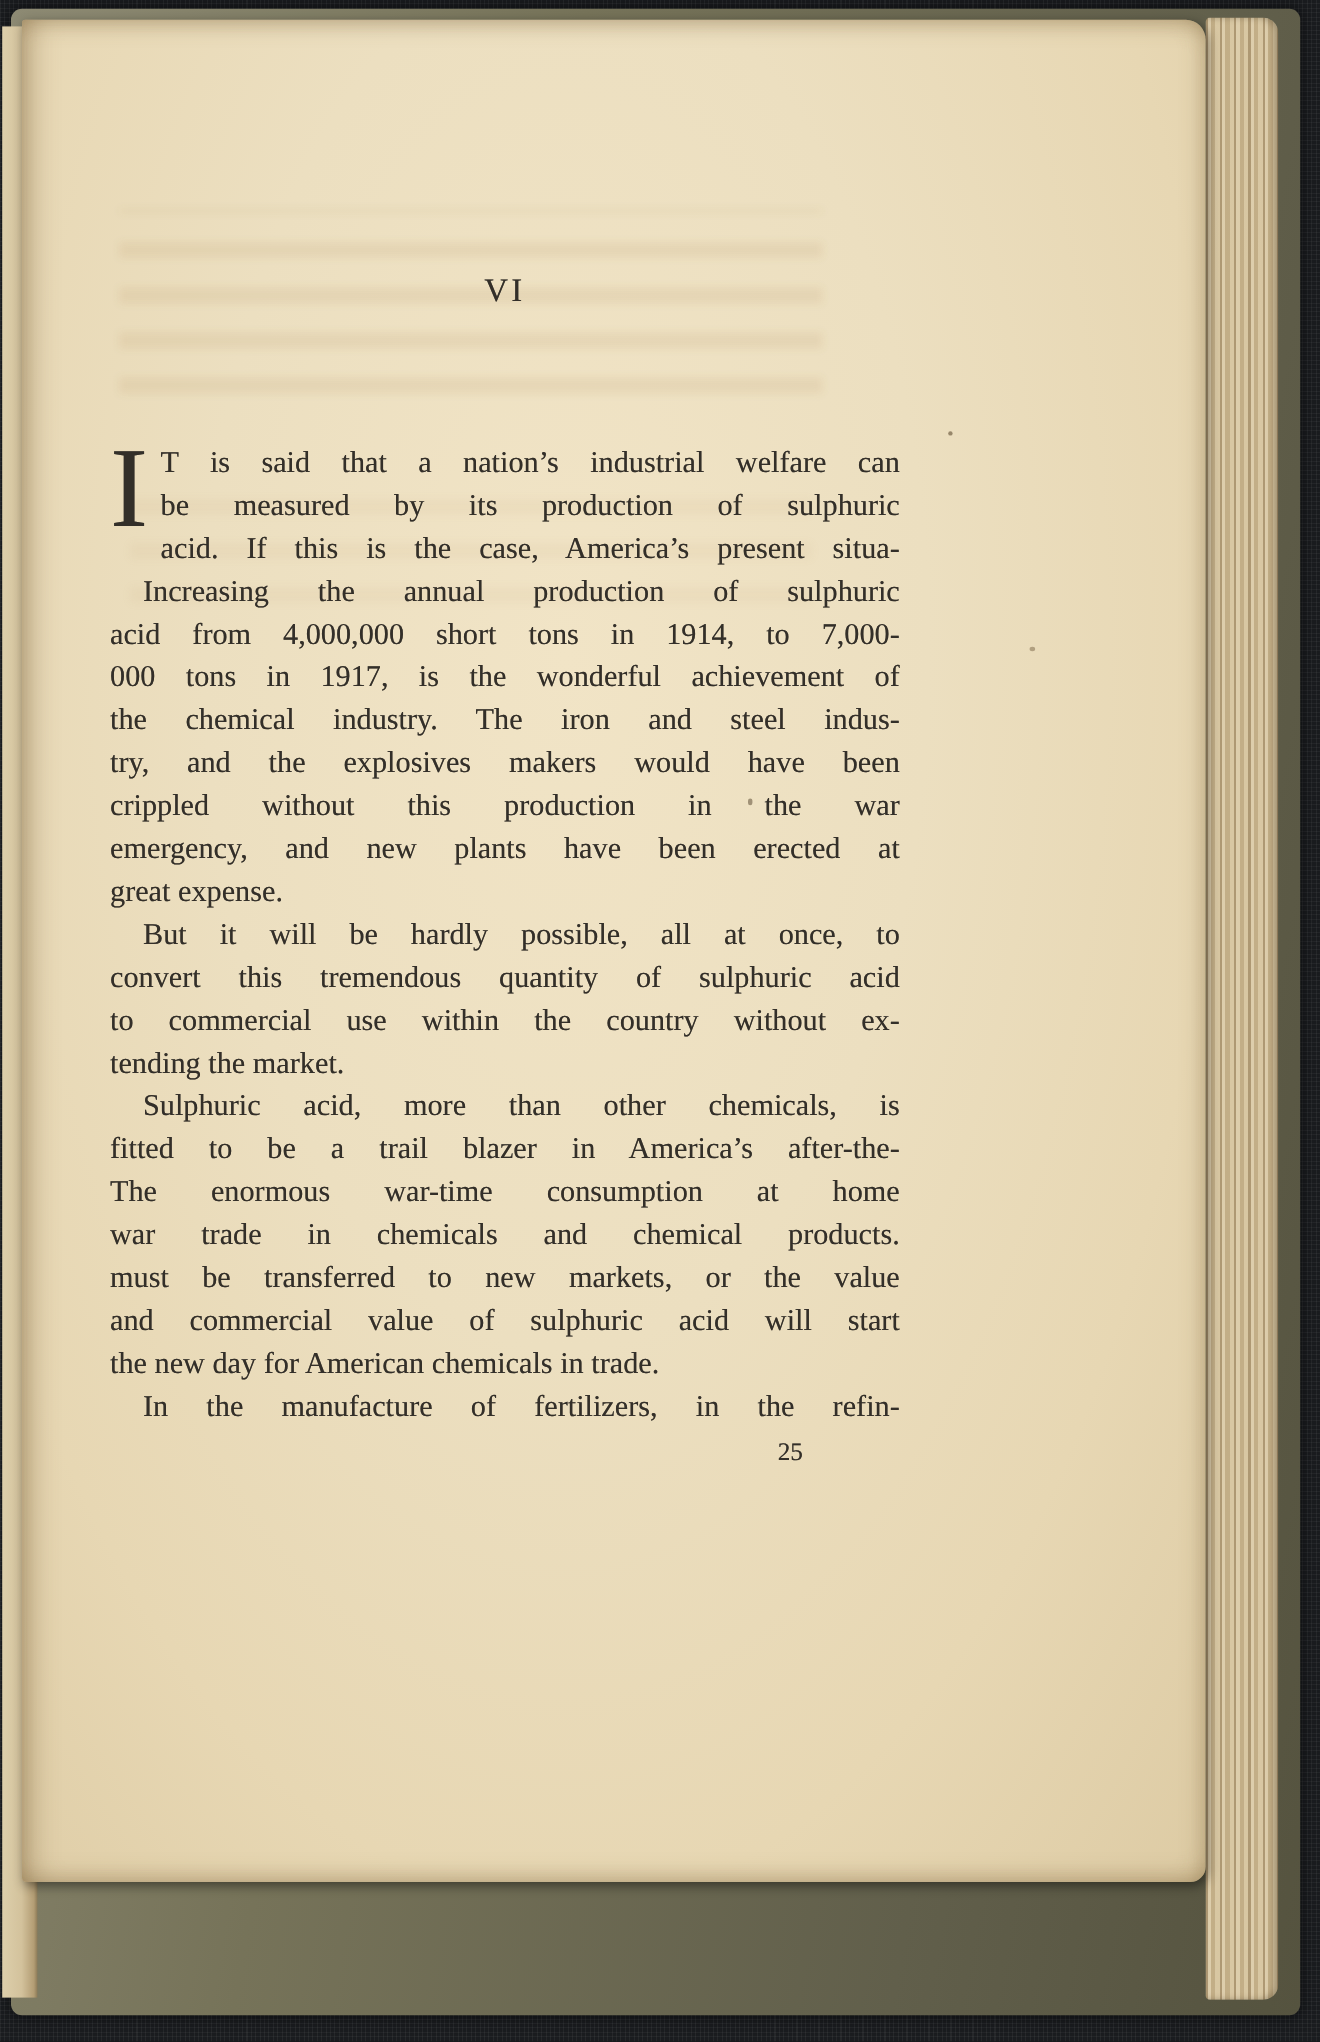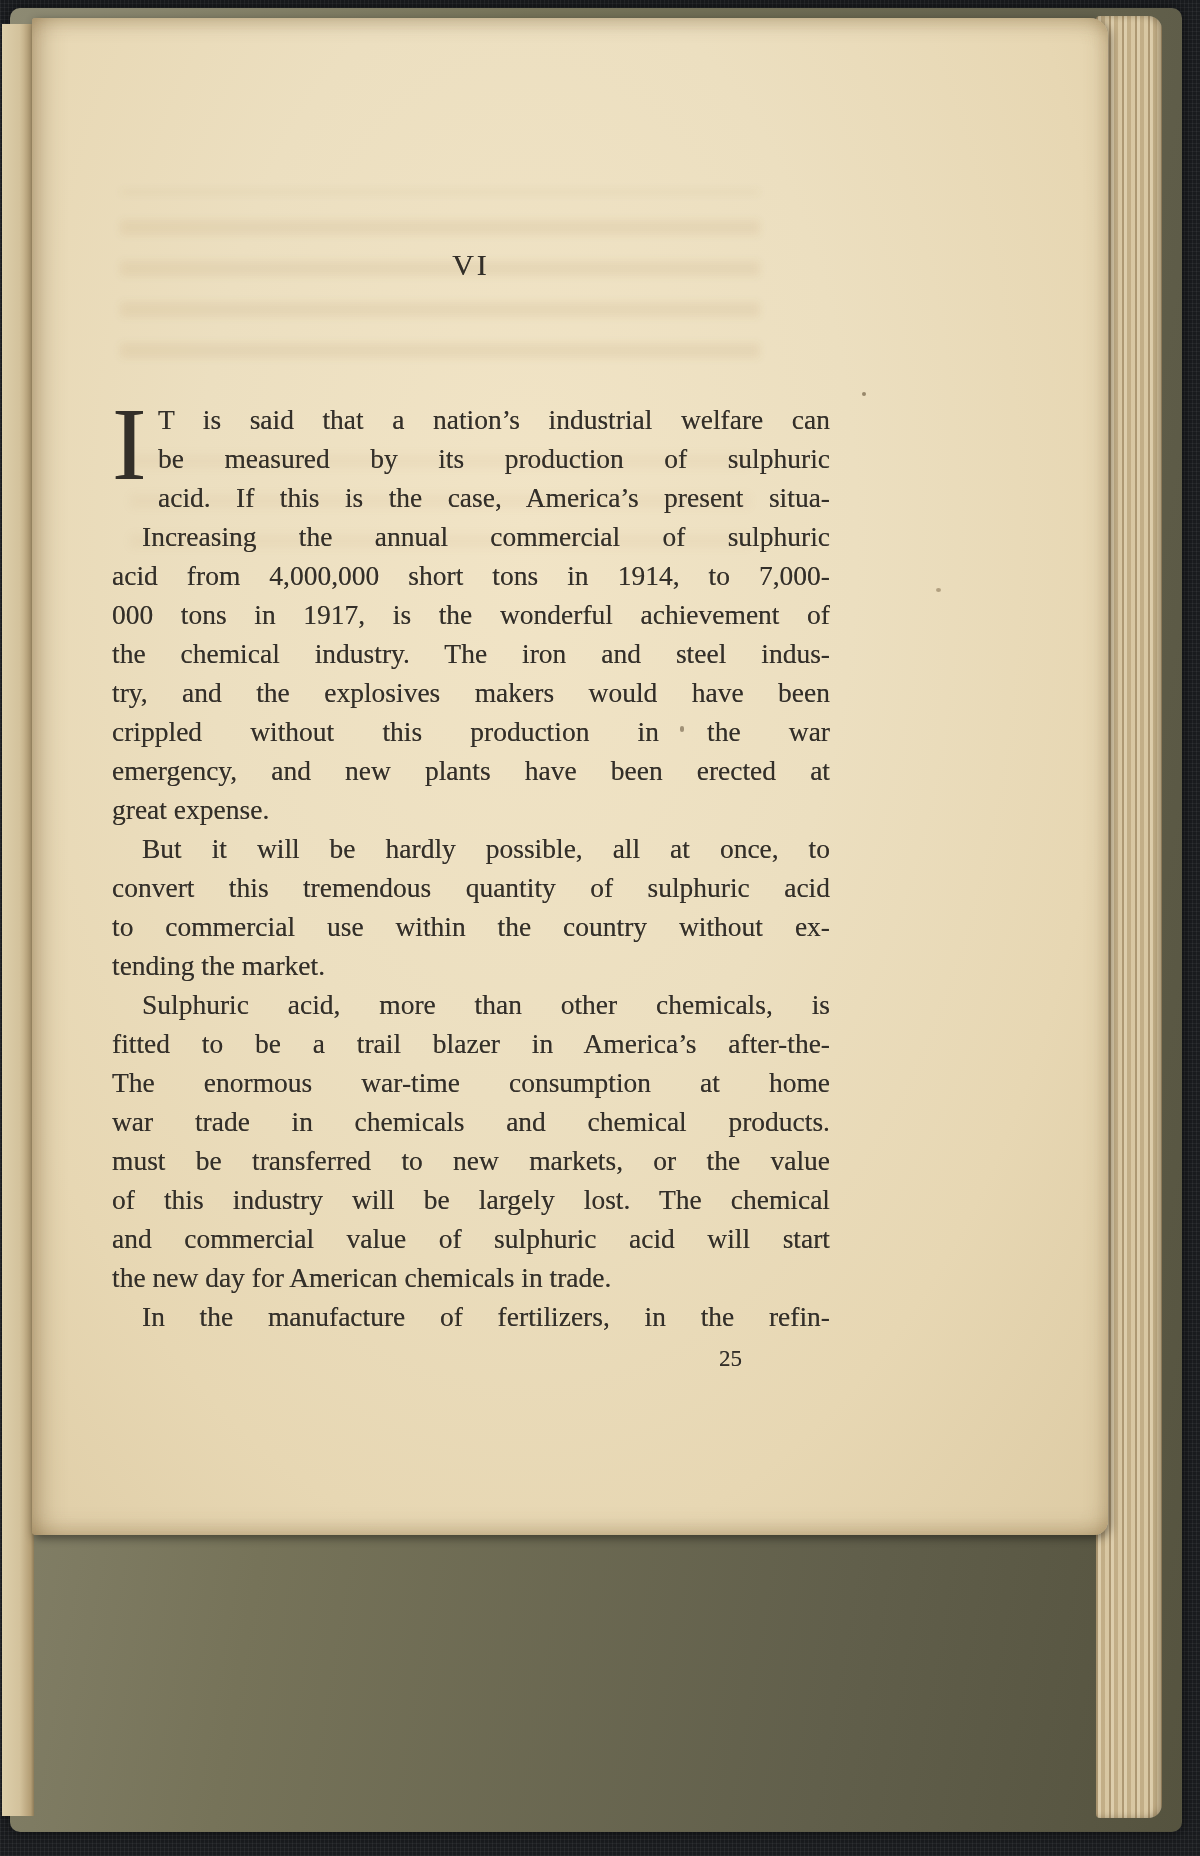--- a/index.html
+++ b/index.html
@@ -30,21 +30,21 @@
     border-radius:4px 14px 14px 4px;
     box-shadow:inset -4px 0 6px rgba(60,45,25,0.35);
   }
   
   .left-sliver{
     position:absolute;left:2px;top:24px;width:32px;height:1792px;
     background:linear-gradient(90deg,#ddcfab 0%,#d3c29c 55%,#b39d74 90%,#8d7b58 100%);
   }
   
   .page{
-    position:absolute;left:32px;top:18px;width:1076px;height:1517px;
+    position:absolute;left:20px;top:18px;width:1076px;height:1693px;
     border-radius:3px 18px 14px 4px;
     background:radial-gradient(ellipse at 46% 34%, #f1e4c6 0%, #ecdfc0 40%, #e7d7b3 72%, #ddcba4 100%);
     box-shadow:
       inset 20px 0 26px -12px rgba(100,72,32,0.35),
       inset -10px 0 22px -8px rgba(110,82,40,0.28),
       inset 0 14px 22px -12px rgba(110,82,40,0.30),
       inset 0 -14px 24px -12px rgba(110,82,40,0.28),
       2px 3px 10px rgba(0,0,0,0.45);
   }
   
@@ -106,42 +106,41 @@
     <div class="column">
       <div class="chapnum">VI</div>
       <div class="bodytext">
           <div class="para">
             <span class="dropcap">I</span>
             <div class="line">T is said that a nation’s industrial welfare can</div>
             <div class="line">be measured by its production of sulphuric</div>
             <div class="line">acid. If this is the case, America’s present situa-</div>
           </div>
           <div class="para">
-            <div class="line first">Increasing the annual commercial of sulphuric</div>
+            <div class="line first">Increasing the annual production of sulphuric</div>
             <div class="line">acid from 4,000,000 short tons in 1914, to 7,000-</div>
             <div class="line">000 tons in 1917, is the wonderful achievement of</div>
             <div class="line">the chemical industry. The iron and steel indus-</div>
             <div class="line">try, and the explosives makers would have been</div>
             <div class="line">crippled without this production in the war</div>
             <div class="line">emergency, and new plants have been erected at</div>
             <div class="line last">great expense.</div>
           </div>
           <div class="para">
             <div class="line first">But it will be hardly possible, all at once, to</div>
             <div class="line">convert this tremendous quantity of sulphuric acid</div>
             <div class="line">to commercial use within the country without ex-</div>
             <div class="line last">tending the market.</div>
           </div>
           <div class="para">
             <div class="line first">Sulphuric acid, more than other chemicals, is</div>
             <div class="line">fitted to be a trail blazer in America’s after-the-</div>
             <div class="line">The enormous war-time consumption at home</div>
             <div class="line">war trade in chemicals and chemical products.</div>
             <div class="line">must be transferred to new markets, or the value</div>
-            <div class="line">of this industry will be largely lost. The chemical</div>
             <div class="line">and commercial value of sulphuric acid will start</div>
             <div class="line last">the new day for American chemicals in trade.</div>
           </div>
           <div class="para">
             <div class="line first">In the manufacture of fertilizers, in the refin-</div>
           </div>
         </div>
       <div class="pagenum">25</div>
     </div>
   </div>

